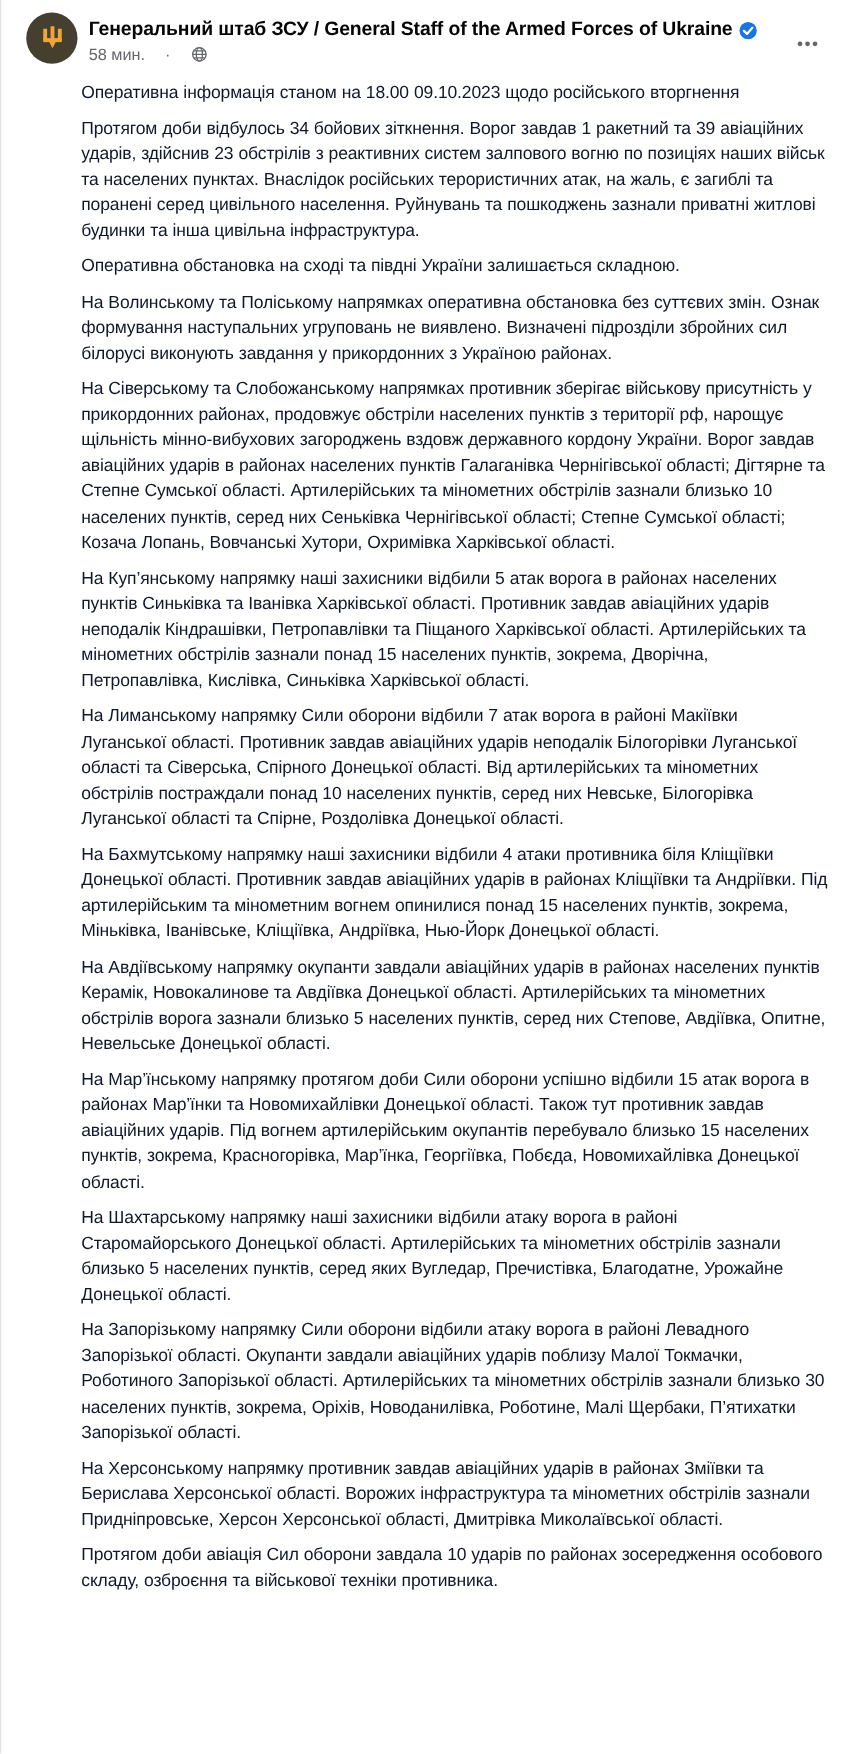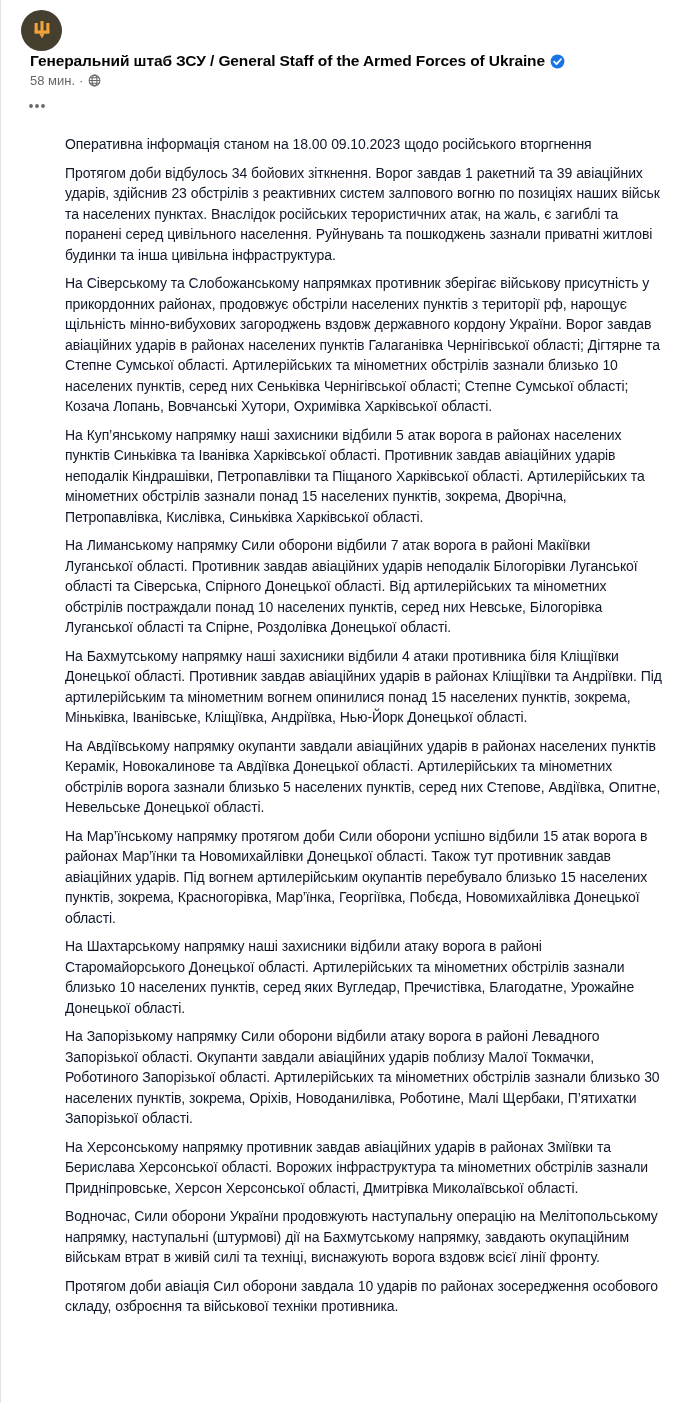--- a/index.html
+++ b/index.html
@@ -11,23 +11,22 @@
   .post-card {
     width: 682px;
     min-height: 1403px;
     background: #ffffff;
     border-left: 1px solid #e0e2e6;
     padding: 10px 20px 14px 20px;
   }
   
   .post-header {
     display: flex;
-    align-items: flex-start;
+    align-items: flex-end;
     margin-bottom: 12px;
-    flex-direction: column;
   }
   .avatar {
     width: 41px;
     height: 41px;
     border-radius: 50%;
     background: #453f30;
     flex: 0 0 41px;
     display: flex;
     align-items: center;
     justify-content: center;
@@ -48,21 +47,21 @@
     font-size: 15.5px;
     font-weight: 700;
     color: #050505;
     letter-spacing: -0.1px;
     cursor: pointer;
   }
   .verified-badge { display: inline-flex; margin-top: 1px; }
   .meta-row {
     display: flex;
     align-items: center;
-    gap: 4px;
+    gap: 16px;
     margin-top: 3px;
     font-size: 13px;
     color: #65676b;
   }
   .meta-row .timestamp { cursor: pointer; }
   .globe-icon { display: inline-flex; margin-left: 1px; }
   .more-btn {
     flex: 0 0 auto;
     width: 32px;
     height: 32px;
@@ -144,26 +143,27 @@
           </g>
         </svg>
       </span>
     </div>
 
   </div>
 
   <div class="post-body">
       <p class="post-paragraph">Оперативна інформація станом на 18.00 09.10.2023 щодо російського вторгнення</p>
       <p class="post-paragraph">Протягом доби відбулось 34 бойових зіткнення. Ворог завдав 1 ракетний та 39 авіаційних ударів, здійснив 23 обстрілів з реактивних систем залпового вогню по позиціях наших військ та населених пунктах. Внаслідок російських терористичних атак, на жаль, є загиблі та поранені серед цивільного населення. Руйнувань та пошкоджень зазнали приватні житлові будинки та інша цивільна інфраструктура.</p>
+      <p class="post-paragraph">Оперативна обстановка на сході та півдні України залишається складною.</p>
+      <p class="post-paragraph">На Волинському та Поліському напрямках оперативна обстановка без суттєвих змін. Ознак формування наступальних угруповань не виявлено. Визначені підрозділи збройних сил білорусі виконують завдання у прикордонних з Україною районах.</p>
       <p class="post-paragraph">На Сіверському та Слобожанському напрямках противник зберігає військову присутність у прикордонних районах, продовжує обстріли населених пунктів з території рф, нарощує щільність мінно-вибухових загороджень вздовж державного кордону України. Ворог завдав авіаційних ударів в районах населених пунктів Галаганівка Чернігівської області; Дігтярне та Степне Сумської області. Артилерійських та мінометних обстрілів зазнали близько 10 населених пунктів, серед них Сеньківка Чернігівської області; Степне Сумської області; Козача Лопань, Вовчанські Хутори, Охримівка Харківської області.</p>
       <p class="post-paragraph">На Куп’янському напрямку наші захисники відбили 5 атак ворога в районах населених пунктів Синьківка та Іванівка Харківської області. Противник завдав авіаційних ударів неподалік Кіндрашівки, Петропавлівки та Піщаного Харківської області. Артилерійських та мінометних обстрілів зазнали понад 15 населених пунктів, зокрема, Дворічна, Петропавлівка, Кислівка, Синьківка Харківської області.</p>
       <p class="post-paragraph">На Лиманському напрямку Сили оборони відбили 7 атак ворога в районі Макіївки Луганської області. Противник завдав авіаційних ударів неподалік Білогорівки Луганської області та Сіверська, Спірного Донецької області. Від артилерійських та мінометних обстрілів постраждали понад 10 населених пунктів, серед них Невське, Білогорівка Луганської області та Спірне, Роздолівка Донецької області.</p>
       <p class="post-paragraph">На Бахмутському напрямку наші захисники відбили 4 атаки противника біля Кліщіївки Донецької області. Противник завдав авіаційних ударів в районах Кліщіївки та Андріївки. Під артилерійським та мінометним вогнем опинилися понад 15 населених пунктів, зокрема, Міньківка, Іванівське, Кліщіївка, Андріївка, Нью-Йорк Донецької області.</p>
       <p class="post-paragraph">На Авдіївському напрямку окупанти завдали авіаційних ударів в районах населених пунктів Керамік, Новокалинове та Авдіївка Донецької області. Артилерійських та мінометних обстрілів ворога зазнали близько 5 населених пунктів, серед них Степове, Авдіївка, Опитне, Невельське Донецької області.</p>
       <p class="post-paragraph">На Мар’їнському напрямку протягом доби Сили оборони успішно відбили 15 атак ворога в районах Мар’їнки та Новомихайлівки Донецької області. Також тут противник завдав авіаційних ударів. Під вогнем артилерійським окупантів перебувало близько 15 населених пунктів, зокрема, Красногорівка, Мар’їнка, Георгіївка, Побєда, Новомихайлівка Донецької області.</p>
-      <p class="post-paragraph">На Шахтарському напрямку наші захисники відбили атаку ворога в районі Старомайорського Донецької області. Артилерійських та мінометних обстрілів зазнали близько 10 населених пунктів, серед яких Вугледар, Пречистівка, Благодатне, Урожайне Донецької області.</p>
+      <p class="post-paragraph">На Шахтарському напрямку наші захисники відбили атаку ворога в районі Старомайорського Донецької області. Артилерійських та мінометних обстрілів зазнали близько 5 населених пунктів, серед яких Вугледар, Пречистівка, Благодатне, Урожайне Донецької області.</p>
       <p class="post-paragraph">На Запорізькому напрямку Сили оборони відбили атаку ворога в районі Левадного Запорізької області. Окупанти завдали авіаційних ударів поблизу Малої Токмачки, Роботиного Запорізької області. Артилерійських та мінометних обстрілів зазнали близько 30 населених пунктів, зокрема, Оріхів, Новоданилівка, Роботине, Малі Щербаки, П’ятихатки Запорізької області.</p>
       <p class="post-paragraph">На Херсонському напрямку противник завдав авіаційних ударів в районах Зміївки та Берислава Херсонської області. Ворожих інфраструктура та мінометних обстрілів зазнали Придніпровське, Херсон Херсонської області, Дмитрівка Миколаївської області.</p>
-      <p class="post-paragraph">Водночас, Сили оборони України продовжують наступальну операцію на Мелітопольському напрямку, наступальні (штурмові) дії на Бахмутському напрямку, завдають окупаційним військам втрат в живій силі та техніці, виснажують ворога вздовж всієї лінії фронту.</p>
       <p class="post-paragraph">Протягом доби авіація Сил оборони завдала 10 ударів по районах зосередження особового складу, озброєння та військової техніки противника.</p>
     </div>
 
 </div>
 
 </body></html>

